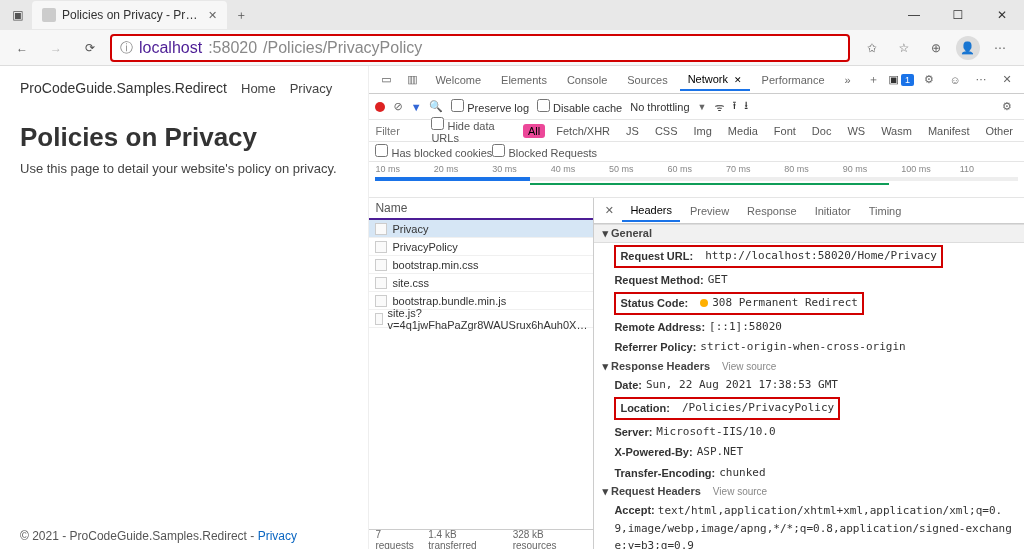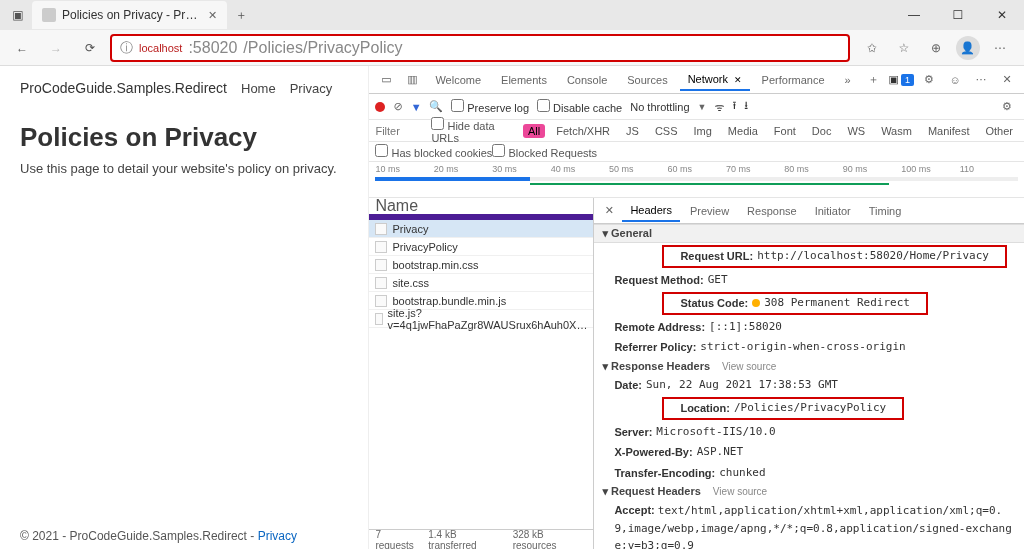--- a/index.html
+++ b/index.html
@@ -11,21 +11,21 @@
   .browser-tab .favicon { width: 14px; height: 14px; background: #ccc; border-radius: 2px; }
   .browser-tab .title { font-size: 12px; max-width: 140px; overflow: hidden; text-overflow: ellipsis; white-space: nowrap; }
   .close-x { color: #666; font-size: 11px; }
   .new-tab { width: 28px; height: 28px; display:flex; align-items:center; justify-content:center; color:#555; }
   .window-controls { margin-left: auto; display: flex; }
   .window-controls div { width: 44px; height: 30px; display:flex; align-items:center; justify-content:center; color:#333; font-size:12px; }
   .addrbar { height: 36px; background: #f7f7f7; display: flex; align-items: center; padding: 0 8px; gap: 6px; border-bottom: 1px solid #ddd; }
   .nav-btn { width: 28px; height: 28px; display:flex; align-items:center; justify-content:center; color:#555; border-radius:4px; }
   .urlbox { flex: 1; height: 28px; border: 2px solid #d10000; border-radius: 4px; display:flex; align-items:center; padding: 0 8px; gap:6px; background:#fff; }
   .urlbox .info { color:#888; font-size:13px; }
-  .urlbox span.host { color:#b91c1c; font-size:11px; }
+  .urlbox span.host { color:#4c1d95; font-size:16px; }
   .urlbox span.rest { color:#888; font-size:16px; }
   .addr-right { display:flex; gap:8px; padding:0 4px; }
   .addr-right div { width: 24px; height:24px; display:flex; align-items:center; justify-content:center; color:#666; }
   .avatar { width: 22px; height:22px; border-radius:50%; background:#ddd; display:flex; align-items:center; justify-content:center; }
   .page { display:flex; height: calc(549px - 66px); }
   .left-pane { width: 450px; padding: 10px 20px; position: relative; border-right:1px solid #eee; }
   .site-header { display:flex; align-items:center; gap:14px; padding: 4px 0 10px; }
   .brand { font-size: 14px; }
   .nav-link { font-size: 13px; color:#444; }
   .page-h1 { font-size: 26px; font-weight: 600; margin: 16px 0 8px; }
@@ -43,33 +43,33 @@
   .chip { padding:1px 5px; border-radius:3px; color:#555; font-size:11px; }
   .chip.sel { background:#ec4899; color:#000; }
   .blkrow { height:20px; border-bottom:1px solid #e5e5e5; display:flex; align-items:center; padding:0 6px; color:#555; }
   .timeline { height: 36px; border-bottom:1px solid #e5e5e5; padding:2px 6px; position:relative; }
   .tl-labels { display:flex; font-size:9px; color:#888; }
   .tl-labels span { flex:1; }
   .tl-track { height:4px; background:#eee; margin-top:3px; position:relative; }
   .tl-seg { position:absolute; height:4px; top:0; }
   .dt-body { flex:1; display:flex; overflow:hidden; }
   .req-list { width:225px; border-right:1px solid #ccc; display:flex; flex-direction:column; }
-  .req-list .hdr { height:22px; border-bottom:6px solid #4c1d95; display:flex; align-items:center; padding:0 6px; font-size:16px; color:#555; }
+  .req-list .hdr { height:22px; border-bottom:2px solid #4c1d95; display:flex; align-items:center; padding:0 6px; font-size:12px; color:#555; }
   .req-row { height:18px; display:flex; align-items:center; padding:0 6px; font-size:11px; color:#333; border-bottom:1px solid #f0f0f0; gap:5px; }
   .req-row .fic { width:12px; height:12px; border:1px solid #ccc; background:#fafafa; }
   .req-row.sel { background:#d6e6f5; }
   .req-footer { margin-top:auto; height:20px; border-top:1px solid #ccc; font-size:10px; color:#666; display:flex; align-items:center; padding:0 6px; gap:8px; }
   .detail { flex:1; overflow:auto; }
   .detail-tabs { height:26px; border-bottom:1px solid #ccc; display:flex; align-items:center; padding:0 4px; gap:2px; }
   .section-hdr { background:#f1f1f1; border-bottom:1px solid #ddd; border-top:1px solid #ddd; padding:2px 8px; font-weight:600; font-size:11px; color:#444; }
   .kv { padding:2px 10px 2px 20px; font-size:11px; display:flex; gap:4px; line-height:1.5; }
   .kv .k { font-weight:600; color:#333; }
   .kv .v { font-family: Consolas, monospace; color:#333; word-break:break-all; }
   .kv.wrap { display:block; }
-  .hl { border:2px solid #d10000; padding:1px 16px; display:inline-flex; gap:4px;margin-left:48px; }
+  .hl { border:2px solid #d10000; padding:1px 4px; display:inline-flex; gap:12px; }
   .vs-link { color:#888; font-size:10px; margin-left:12px; font-weight:normal; }
   .status-dot { display:inline-block; width:8px;height:8px; background:#ffb000; border-radius:50%; margin-right:4px; vertical-align:middle;}
   .badge-blue { background:#1a73e8; color:#fff; font-size:9px; padding:1px 4px; border-radius:2px; margin-left:2px;}
 </style>
 </head>
 <body>
 
 <div class="titlebar">
   <div class="tab-strip">
     <div class="tab-icon-box">▣</div>

